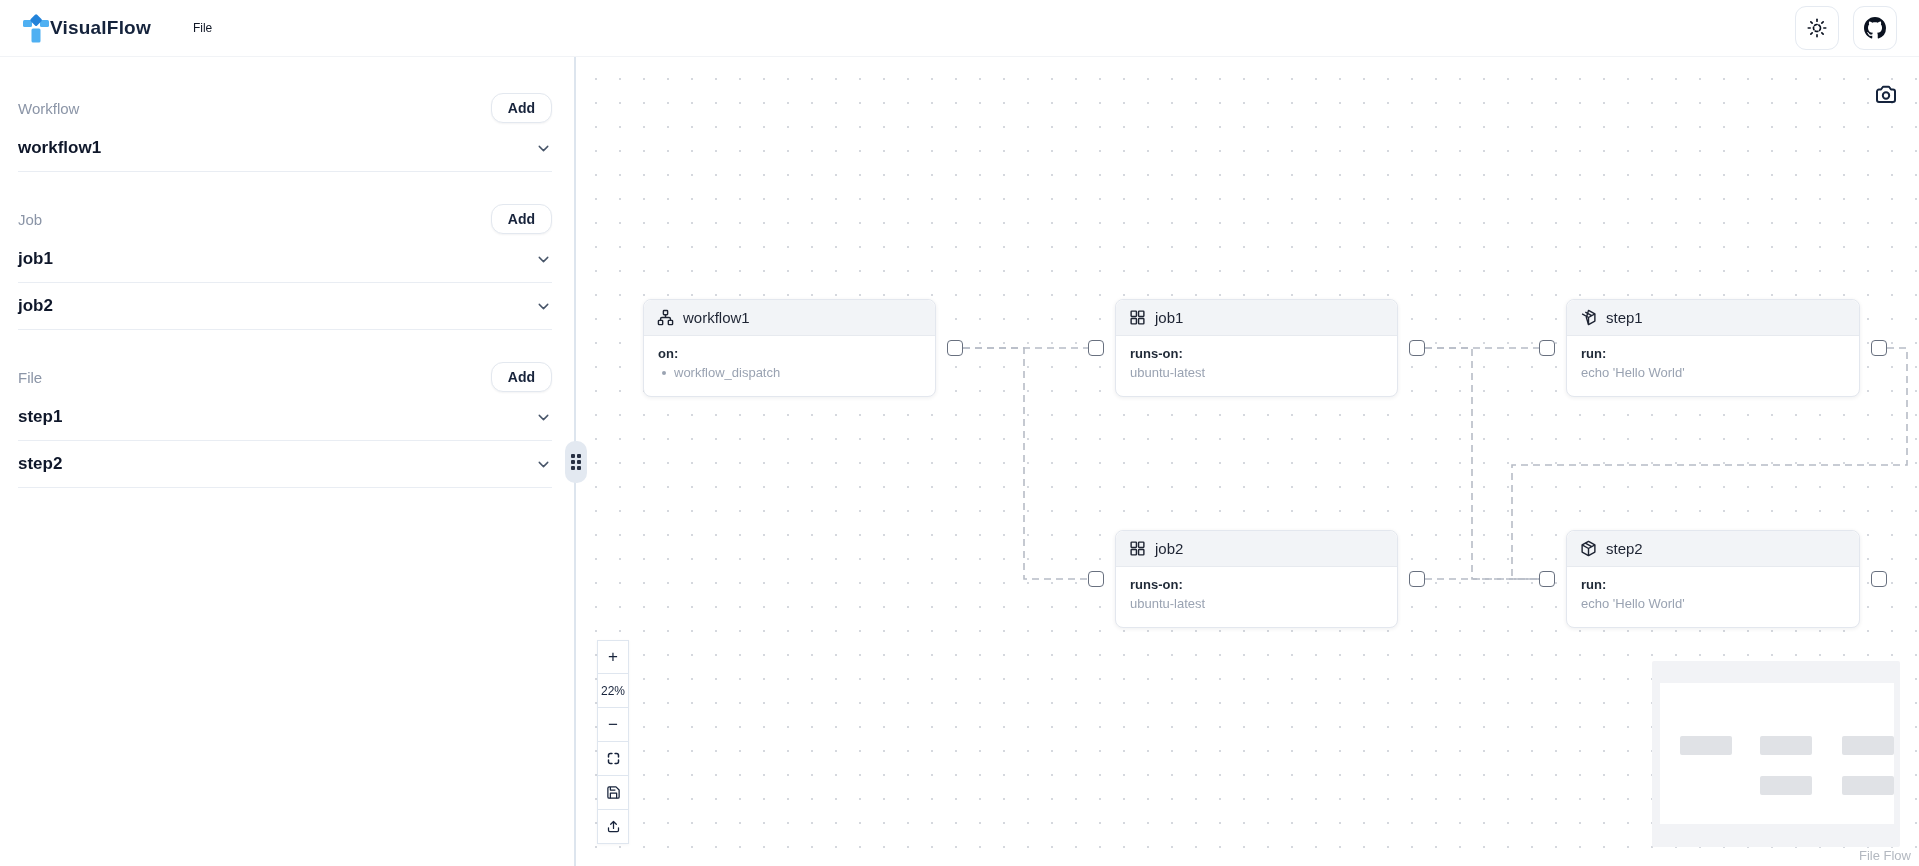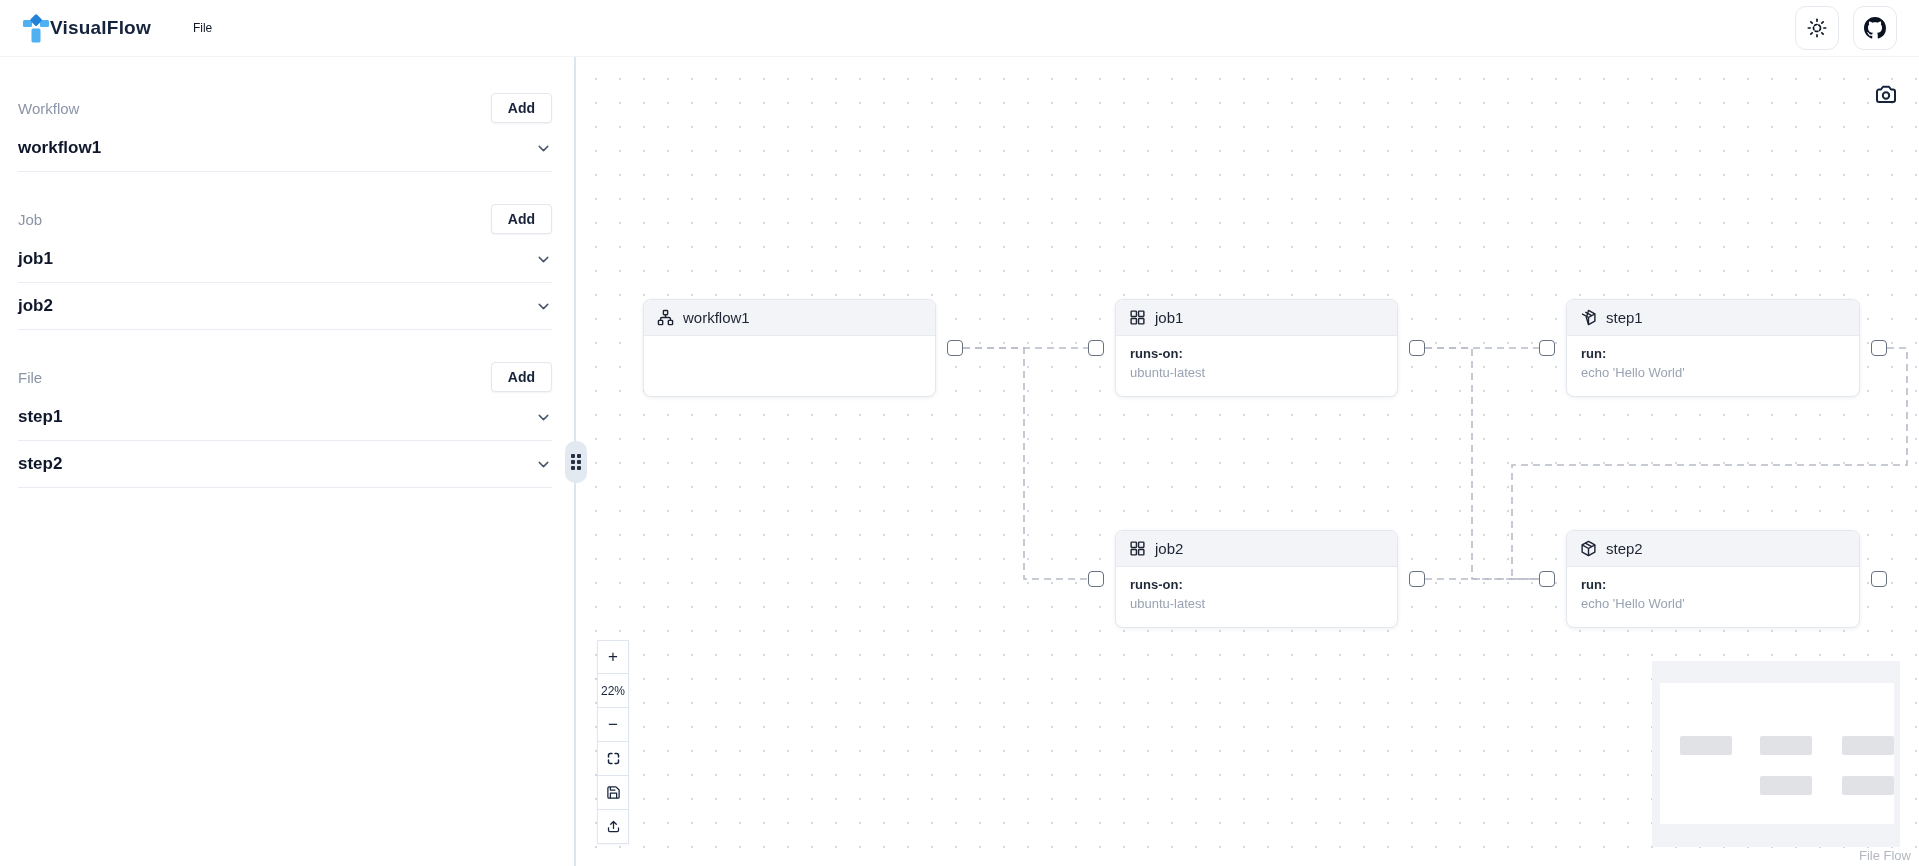--- a/index.html
+++ b/index.html
@@ -17,21 +17,21 @@
   .icon-btn { width:44px; height:44px; border:1px solid #e5eaf1; border-radius:11px;
               background:#fff; display:flex; align-items:center; justify-content:center;
               cursor:pointer; }
 
   
   .sidebar { position:absolute; left:0; top:57px; width:576px; height:809px;
              background:#fff; border-right:2px solid #dde5ee; padding:30px 22px 0 18px; z-index:20; }
   .section-header { display:flex; align-items:center; justify-content:space-between;
                     height:34px; margin-top:4px; }
   .section-label { font-size:15px; color:#8b95a7;text-align:right; }
-  .add-btn { background:#fff; border:1px solid #e3e8ef; border-radius:4px;
+  .add-btn { background:#fff; border:1px solid #e3e8ef; border-radius:12px;
              font-size:14px; font-weight:700; color:#17233b; padding:6px 16px;
              box-shadow:0 1px 2px rgba(16,24,40,.05); cursor:pointer;
              font-family:"Liberation Sans", sans-serif; }
   .acc-item { display:flex; align-items:center; justify-content:space-between;
               height:47px; border-bottom:1px solid #e9edf3; cursor:pointer; }
   .acc-name { font-size:17px; font-weight:700; color:#0f172a; }
   .section-gap { height:26px; }
 
   
   .resize-handle { position:absolute; left:565px; top:441px; width:22px; height:42px;
@@ -233,20 +233,27 @@
       <span>
         <svg width="17" height="17" viewBox="0 0 24 24" fill="none" stroke="#1e2433" stroke-width="2" stroke-linejoin="round">
           <rect x="9" y="2" width="6" height="6" rx="1"></rect>
           <rect x="2" y="16" width="6" height="6" rx="1"></rect>
           <rect x="16" y="16" width="6" height="6" rx="1"></rect>
           <path d="M12 8v4M5 16v-2a2 2 0 0 1 2-2h10a2 2 0 0 1 2 2v2"></path>
         </svg>
       </span>
       <span class="node-title">workflow1</span>
     </div>
+    <div class="node-body">
+      <div class="field-label">on:</div>
+      <div class="bullet-row">
+        <span class="bullet-dot"></span>
+        <span class="field-value">workflow_dispatch</span>
+      </div>
+    </div>
   </div>
 
   <div class="node" style="left:537px; top:242px; width:283px;">
     <div class="node-header">
       <span>
         <svg width="17" height="17" viewBox="0 0 24 24" fill="none" stroke="#1e2433" stroke-width="2" stroke-linejoin="round">
           <rect x="3" y="3" width="7.5" height="7.5" rx="1"></rect>
             <rect x="13.5" y="3" width="7.5" height="7.5" rx="1"></rect>
           <rect x="3" y="13.5" width="7.5" height="7.5" rx="1"></rect>
             <rect x="13.5" y="13.5" width="7.5" height="7.5" rx="1"></rect>

